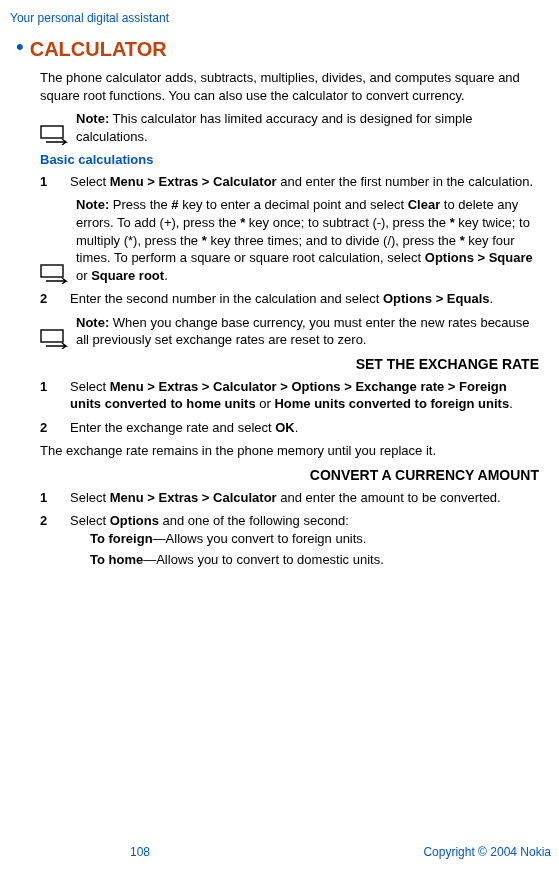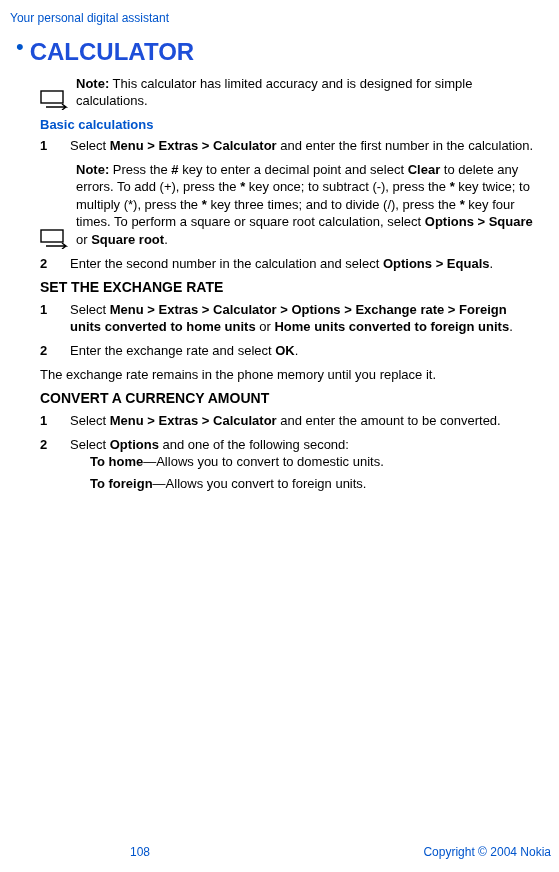--- a/index.html
+++ b/index.html
@@ -26,42 +26,43 @@
     margin-bottom: 6px;
   }
   .bullet {
     color: #0055cc;
     font-size: 22px;
     line-height: 22px;
     margin-right: 6px;
     margin-left: 6px;
   }
   .h1 {
-    color: #1d4ed8;
-    font-weight: bold;
-    font-size: 24px;
+    color: #c2410c;
+    font-weight: bold;
+    font-size: 20px;
   }
   .body-indent {
     margin-left: 30px;
   }
   .para {
     margin-bottom: 6px;
   }
   .h2 {
     color: #0055cc;
     font-weight: bold;
     font-size: 13px;
     margin-top: 4px;
     margin-bottom: 4px;
   }
   .h3 {
     font-weight: bold;
     font-size: 14px;
     margin-top: 6px;
     margin-bottom: 4px;
+    text-align: right;
   }
   .step {
     display: flex;
     margin-bottom: 6px;
   }
   .step-num {
     font-weight: bold;
     width: 20px;
     flex-shrink: 0;
   }
@@ -104,20 +105,21 @@
 
 <div class="header-line">Your personal digital assistant</div>
 
 <div class="h1-row">
   <span class="bullet">•</span>
   <span class="h1">CALCULATOR</span>
 </div>
 
 <div class="body-indent">
 
+  <p class="para">The phone calculator adds, subtracts, multiplies, divides, and computes square and square root functions. You can also use the calculator to convert currency.</p>
 
   <div class="note-row">
     <div class="note-icon">
       <svg width="30" height="20" viewBox="0 0 30 20">
         <rect x="1" y="1" width="22" height="12" fill="none" stroke="#000" stroke-width="1.4"></rect>
         <path d="M6 17 L26 17 L22 14 M26 17 L22 20" fill="none" stroke="#000" stroke-width="1.4"></path>
       </svg>
     </div>
     <div class="note-body">
       <b>Note:</b><span> This calculator has limited accuracy and is designed for simple calculations.</span>
@@ -146,20 +148,31 @@
   </div>
 
   <div class="step">
     <div class="step-num">2</div>
     <div class="step-body">
       <span>Enter the second number in the calculation and select </span><b>Options &gt; Equals</b><span>.</span>
     </div>
   </div>
 
 
+  <div class="note-row">
+    <div class="note-icon">
+      <svg width="30" height="20" viewBox="0 0 30 20">
+        <rect x="1" y="1" width="22" height="12" fill="none" stroke="#000" stroke-width="1.4"></rect>
+        <path d="M6 17 L26 17 L22 14 M26 17 L22 20" fill="none" stroke="#000" stroke-width="1.4"></path>
+      </svg>
+    </div>
+    <div class="note-body">
+      <b>Note:</b><span> When you change base currency, you must enter the new rates because all previously set exchange rates are reset to zero.</span>
+    </div>
+  </div>
 
   <div class="h3">SET THE EXCHANGE RATE</div>
 
   <div class="step">
     <div class="step-num">1</div>
     <div class="step-body">
       <span>Select </span><b>Menu &gt; Extras &gt; Calculator &gt; Options &gt; Exchange rate &gt; Foreign units converted to home units</b><span> or </span><b>Home units converted to foreign units</b><span>.</span>
     </div>
   </div>
 
@@ -179,24 +192,24 @@
     <div class="step-body">
       <span>Select </span><b>Menu &gt; Extras &gt; Calculator</b><span> and enter the amount to be converted.</span>
     </div>
   </div>
 
   <div class="step">
     <div class="step-num">2</div>
     <div class="step-body">
       <span>Select </span><b>Options</b><span> and one of the following second:</span>
       <div class="indent-option">
-        <b>To home</b><span>—Allows you to convert to domestic units.</span>
+        <b>To foreign</b><span>—Allows you convert to foreign units.</span>
       </div>
       <div class="indent-option">
-        <b>To foreign</b><span>—Allows you convert to foreign units.</span>
+        <b>To home</b><span>—Allows you to convert to domestic units.</span>
       </div>
     </div>
   </div>
 
 </div>
 
 <div class="footer">
   <span>108</span>
   <span>Copyright © 2004 Nokia</span>
 </div>

